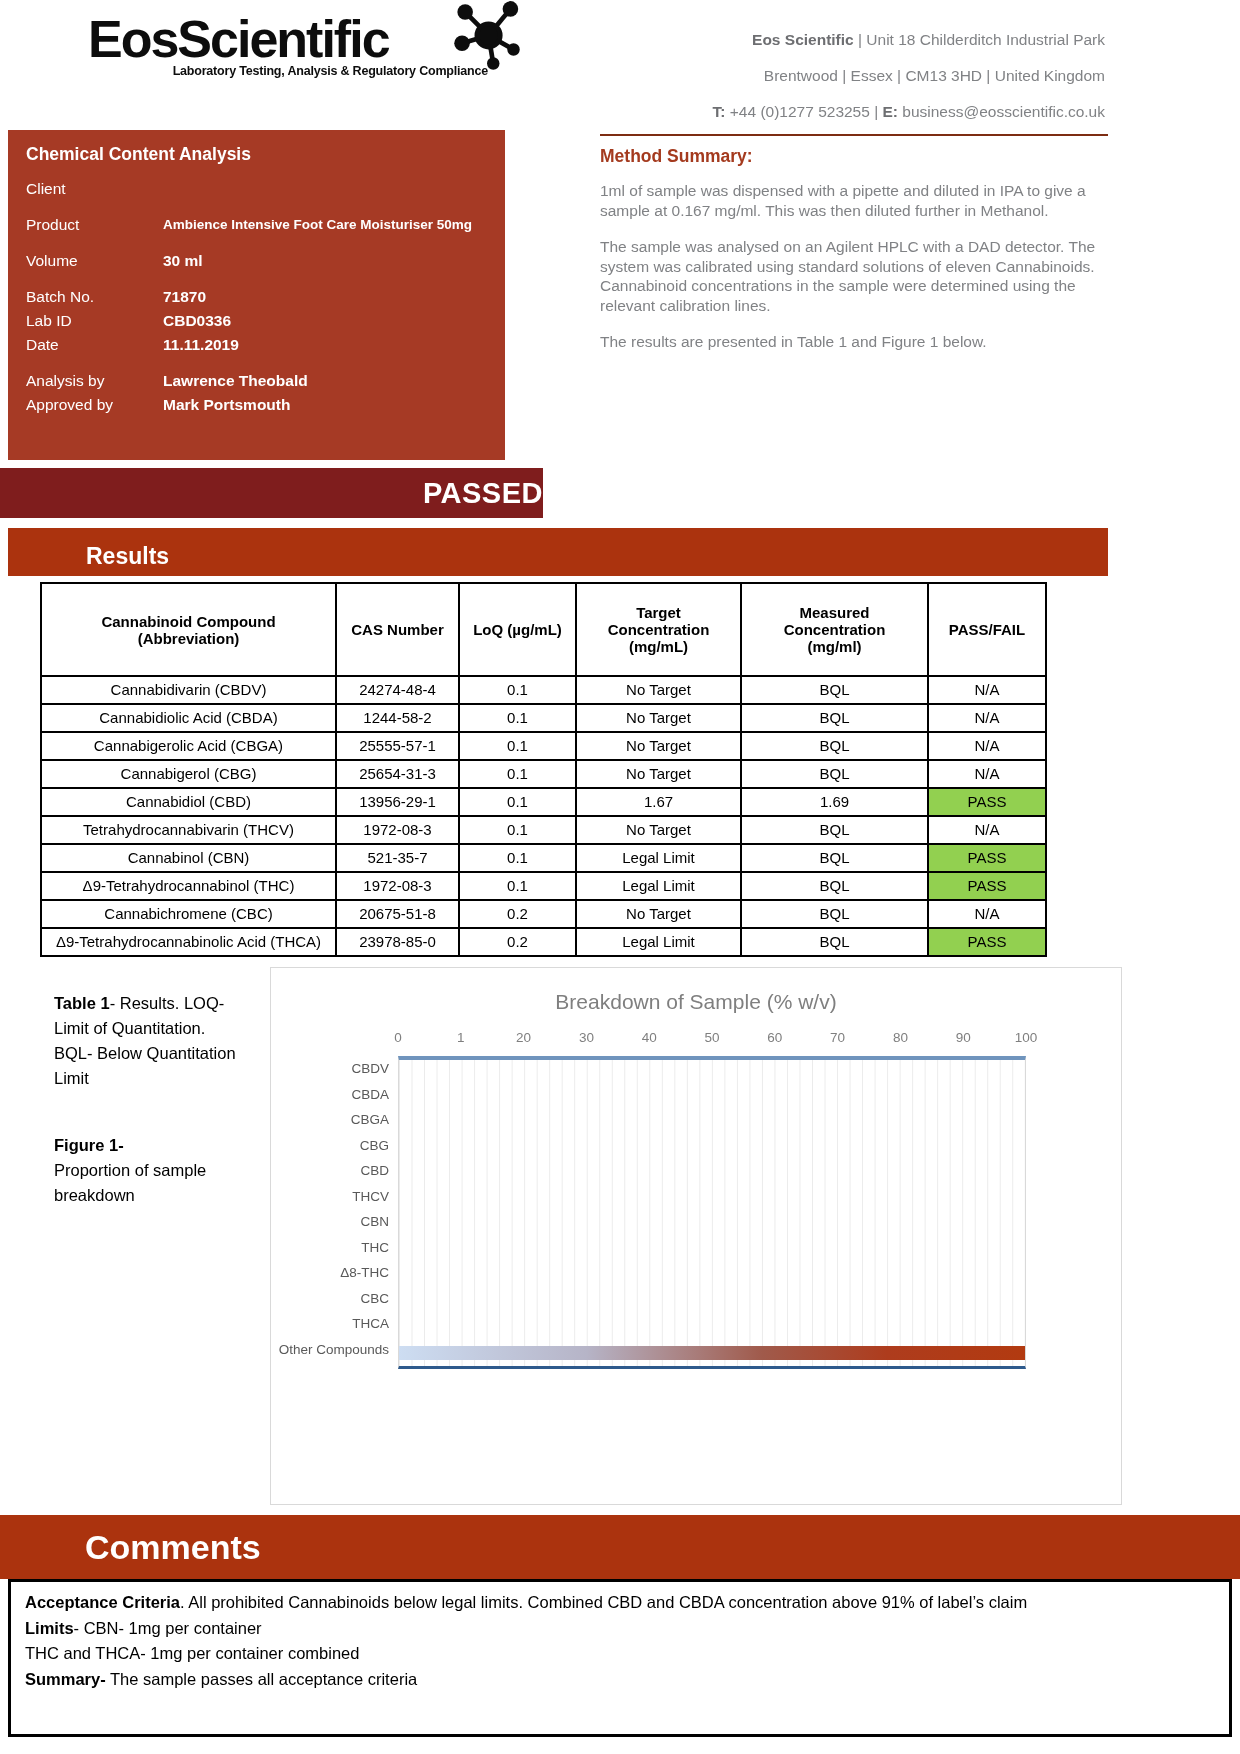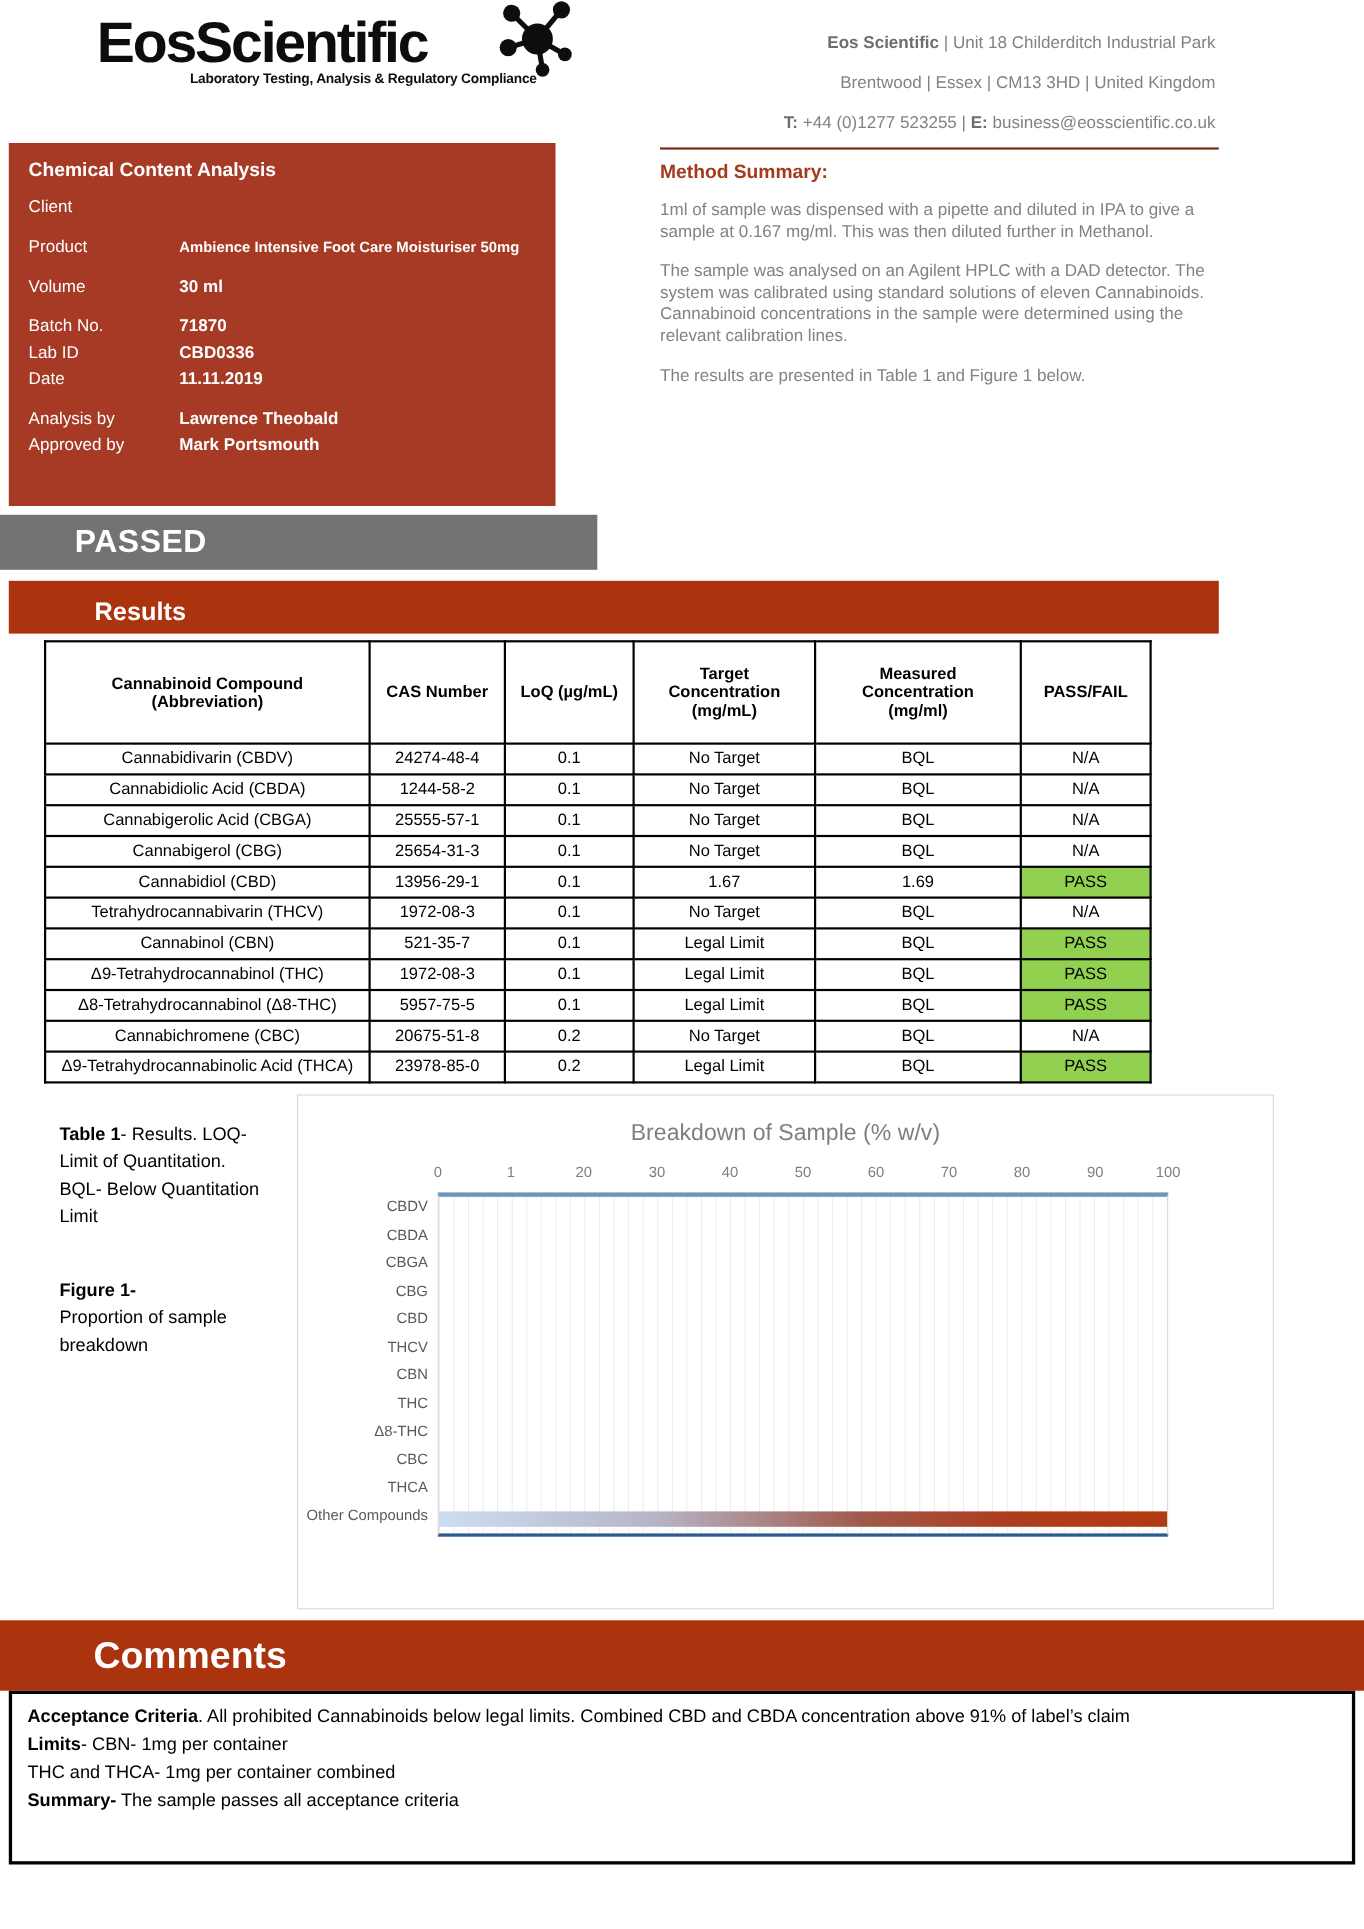--- a/index.html
+++ b/index.html
@@ -23,40 +23,40 @@
   .info-label{width:137px;flex:none;}
   .info-value{font-weight:700;}
   .info-value.small{font-size:13.5px;line-height:24px;}
 
   .method-col{margin-left:95px;width:508px;}
   .method-rule{border:none;border-top:2px solid #7d2c12;margin:4px 0 10px;}
   .method-heading{color:#a43a1e;font-weight:700;font-size:17.5px;margin:8px 0 14px;}
   .method-col p{color:#808285;font-size:15.5px;line-height:19.5px;margin:0 0 17px;}
 
   
-  .passed{margin-top:8px;width:543px;height:50px;background:#737373;color:#fff;font-weight:700;font-size:29px;line-height:50px;padding-left:68px;box-sizing:border-box;letter-spacing:0.5px;}
+  .passed{margin-top:8px;width:543px;height:50px;background:#7f1d1d;color:#fff;font-weight:700;font-size:29px;line-height:50px;padding-left:68px;box-sizing:border-box;letter-spacing:0.5px;text-align:right;}
   .section-bar{margin:10px 132px 0 8px;height:48px;background:#ab330e;color:#fff;font-weight:700;font-size:23px;line-height:57px;padding-left:78px;}
 
   
   .results-table{margin:6px 0 0 40px;border-collapse:collapse;table-layout:fixed;}
   .results-table th,.results-table td{border:2px solid #000;text-align:center;font-size:15px;padding:1px 4px;color:#000;}
   .results-table th{font-weight:700;white-space:pre-line;padding:20px 2px;line-height:17px;}
   .results-table td{height:24px;line-height:18px;}
   .col-compound{width:295px;}.col-cas{width:123px;}.col-loq{width:117px;}
   .col-target{width:165px;}.col-measured{width:187px;}.col-pass{width:118px;}
   td.pass{background:#92d050;}
 
   
   .figure-row{display:flex;margin:10px 0 0 40px;}
   .captions{width:230px;flex:none;padding:24px 0 0 14px;font-size:16.5px;line-height:25px;box-sizing:border-box;color:#000;}
   .cap-table{width:190px;margin-bottom:42px;}
   .cap-figure{width:170px;}
   .captions b{font-weight:700;}
 
-  .figure{flex:1;margin-right:82px;border:1px solid #d9d9d9;height:468px;box-sizing:border-box;padding-top:22px;background:#fff;}
+  .figure{flex:1;margin-right:118px;border:1px solid #d9d9d9;height:538px;box-sizing:border-box;padding-top:22px;background:#fff;}
   .chart-title{text-align:center;color:#7f7f7f;font-size:21px;margin-bottom:16px;}
   .ticks{position:relative;height:22px;margin:0 95px 4px 127px;font-size:13.5px;color:#7f7f7f;}
   .ticks span{position:absolute;transform:translateX(-50%);top:0;}
   .chart-area{display:flex;margin:0 95px 0 0;}
   .cat-labels{width:127px;flex:none;}
   .cat-labels div{height:25.5px;line-height:25.5px;text-align:right;padding-right:9px;font-size:13.5px;color:#595959;white-space:nowrap;}
   .plot{flex:1;position:relative;border-top:4px solid #6f94bd;border-bottom:3px solid #2e5a8c;border-left:1px solid #d9d9d9;border-right:1px solid #d9d9d9;
         background-image:linear-gradient(to right,#ebebeb 1px,transparent 1px);background-size:2% 100%;}
   .bar-row{height:25.5px;display:flex;align-items:center;}
   .bar{height:14px;width:0;background:linear-gradient(90deg,#cdddf2 0%,#b6b4c7 30%,#a05a4b 58%,#ae3c1d 78%,#b23a10 100%);}
@@ -232,28 +232,20 @@
     </tr>
     <tr>
       <td>Δ9-Tetrahydrocannabinol (THC)</td>
       <td>1972-08-3</td>
       <td>0.1</td>
       <td>Legal Limit</td>
       <td>BQL</td>
       <td class="pass">PASS</td>
     </tr>
     <tr>
-      <td>Δ8-Tetrahydrocannabinol (Δ8-THC)</td>
-      <td>5957-75-5</td>
-      <td>0.1</td>
-      <td>Legal Limit</td>
-      <td>BQL</td>
-      <td class="pass">PASS</td>
-    </tr>
-    <tr>
       <td>Cannabichromene (CBC)</td>
       <td>20675-51-8</td>
       <td>0.2</td>
       <td>No Target</td>
       <td>BQL</td>
       <td>N/A</td>
     </tr>
     <tr>
       <td>Δ9-Tetrahydrocannabinolic Acid (THCA)</td>
       <td>23978-85-0</td>

